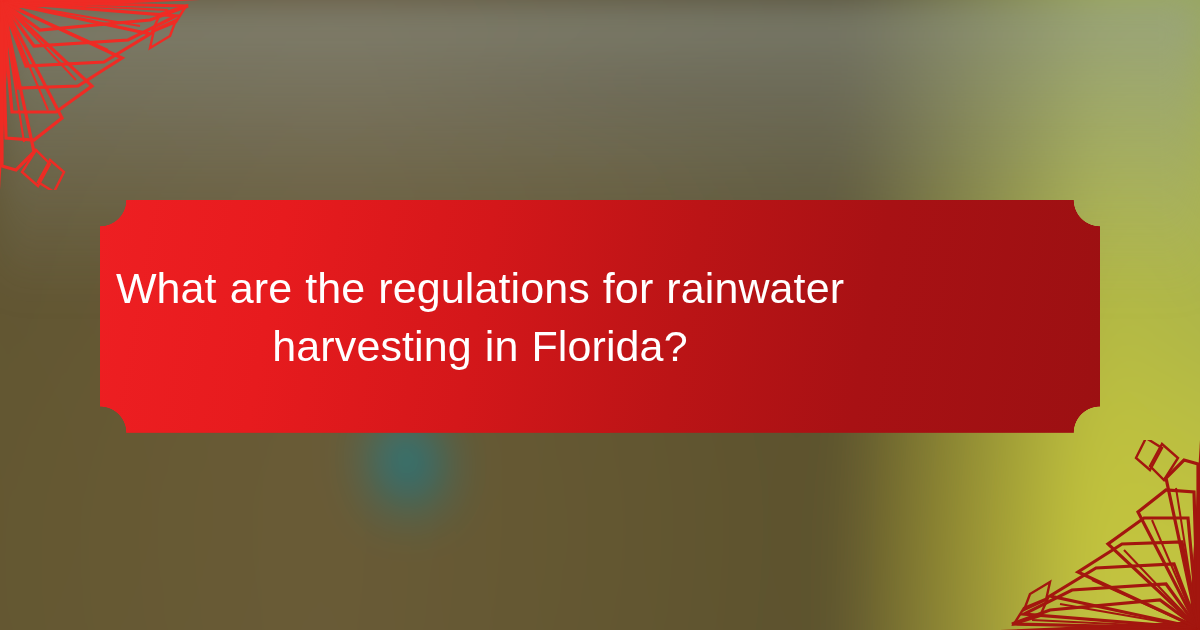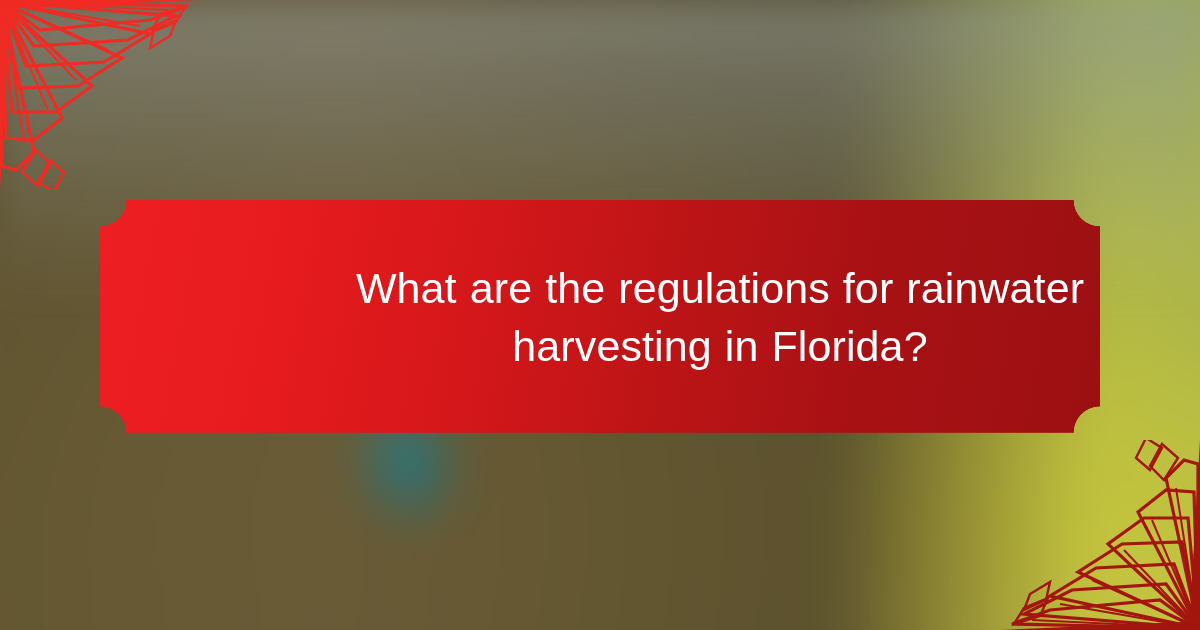--- a/index.html
+++ b/index.html
@@ -84,21 +84,21 @@
       radial-gradient(circle 26px at 100% 0, transparent 0 26px, #000 26.6px) top right / 51% 51% no-repeat,
       radial-gradient(circle 26px at 0 100%, transparent 0 26px, #000 26.6px) bottom left / 51% 51% no-repeat,
       radial-gradient(circle 26px at 100% 100%, transparent 0 26px, #000 26.6px) bottom right / 51% 51% no-repeat;
     mask:
       radial-gradient(circle 26px at 0 0, transparent 0 26px, #000 26.6px) top left / 51% 51% no-repeat,
       radial-gradient(circle 26px at 100% 0, transparent 0 26px, #000 26.6px) top right / 51% 51% no-repeat,
       radial-gradient(circle 26px at 0 100%, transparent 0 26px, #000 26.6px) bottom left / 51% 51% no-repeat,
       radial-gradient(circle 26px at 100% 100%, transparent 0 26px, #000 26.6px) bottom right / 51% 51% no-repeat;
     display: flex;
     align-items: center;
-    justify-content: flex-end;
+    justify-content: flex-start;
   }
   .headline {
     margin: 0;
     width: 760px;
     text-align: center;
     color: #ffffff;
     font-family: "Liberation Sans", sans-serif;
     font-weight: 400;
     font-size: 43px;
     line-height: 58px;

